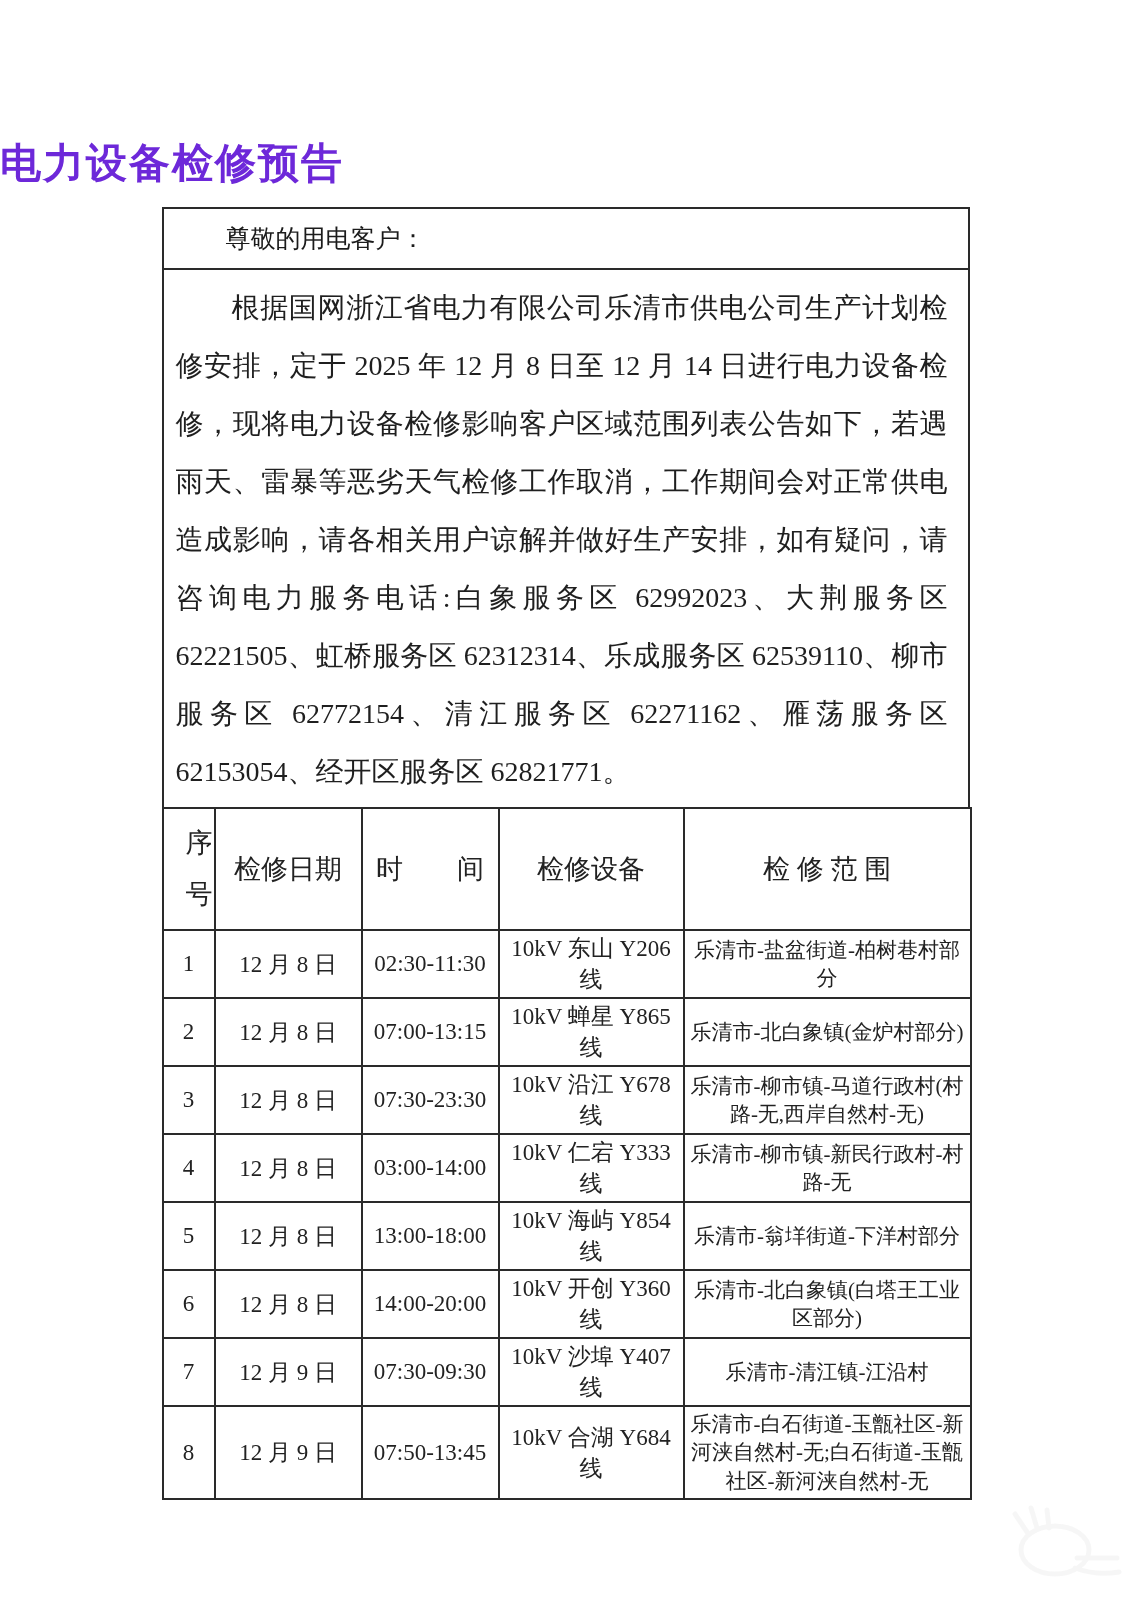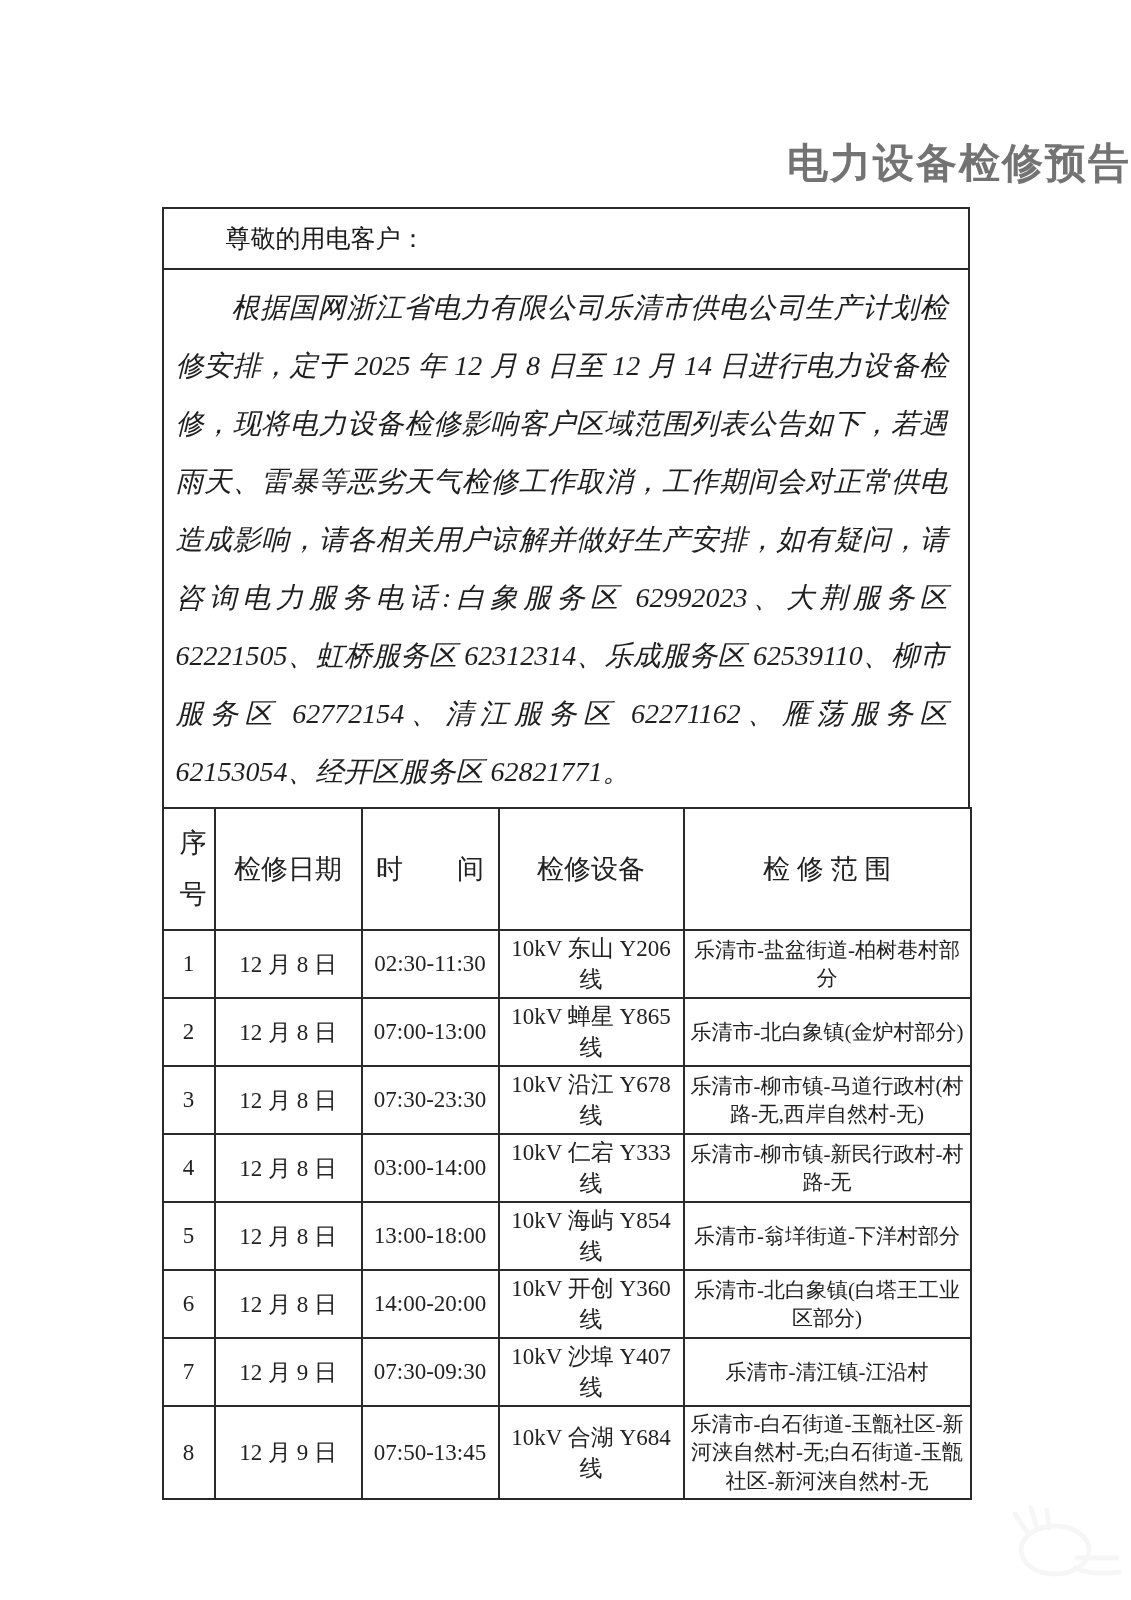--- a/index.html
+++ b/index.html
@@ -8,47 +8,46 @@
     width:1131px; height:1600px;
     font-family:"Liberation Serif","DejaVu Serif",serif;
     color:#1b1b1b;
     position:relative;
     overflow:hidden;
   }
   .page { position:relative; width:1131px; height:1600px; }
 
   .doc-title {
     padding-top:136px;
-    text-align:right;
+    text-align:left;
     font-family:"Liberation Sans","DejaVu Sans",sans-serif;
     font-weight:bold;
     font-size:41px;
     letter-spacing:2px;
-    color:#737373;
+    color:#6d28d9;
   }
 
   .notice-wrap {
     width:808px;
     margin:16px auto 0 auto;
   }
 
   .notice-box {
     border:2px solid #2a2a2a;
     background:#fff;
   }
   .greeting-cell {
     border-bottom:2px solid #2a2a2a;
     height:61px;
     line-height:59px;
     font-size:25px;
     padding-left:62px;
   }
   .body-cell {
     padding:9px 20px 6px 12px;
-    font-style:italic;
   }
   .body-text {
     font-size:28px;
     line-height:58px;
     text-align:justify;
     text-indent:2em;
     color:#1f1f1f;
   }
 
   table.maint-table {
@@ -69,21 +68,21 @@
   col.c-time   { width:137px; }
   col.c-device { width:185px; }
   col.c-range  { width:287px; }
 
   th.hdr {
     height:122px;
     font-weight:normal;
     font-size:27px;
     color:#222;
   }
-  th.hdr-no { word-break:break-all; line-height:1.9; padding:0 16px; }
+  th.hdr-no { word-break:break-all; line-height:1.9; padding:0 22px; }
 
   td.cell { height:64px; font-size:23px; color:#222; padding:2px 4px; }
   td.cell-range {
     font-size:21px;
     line-height:1.35;
     padding:3px 4px;
   }
   tr.row-tall td.cell { height:92px; }
 
   .watermark {
@@ -132,21 +131,21 @@
       <td class="cell">1</td>
       <td class="cell">12 月 8 日</td>
       <td class="cell">02:30-11:30</td>
       <td class="cell">10kV 东山 Y206 线</td>
       <td class="cell cell-range">乐清市-盐盆街道-柏树巷村部分</td>
     </tr>
 
     <tr>
       <td class="cell">2</td>
       <td class="cell">12 月 8 日</td>
-      <td class="cell">07:00-13:00</td>
+      <td class="cell">07:00-13:15</td>
       <td class="cell">10kV 蝉星 Y865 线</td>
       <td class="cell cell-range">乐清市-北白象镇(金炉村部分)</td>
     </tr>
 
     <tr>
       <td class="cell">3</td>
       <td class="cell">12 月 8 日</td>
       <td class="cell">07:30-23:30</td>
       <td class="cell">10kV 沿江 Y678 线</td>
       <td class="cell cell-range">乐清市-柳市镇-马道行政村(村路-无,西岸自然村-无)</td>

